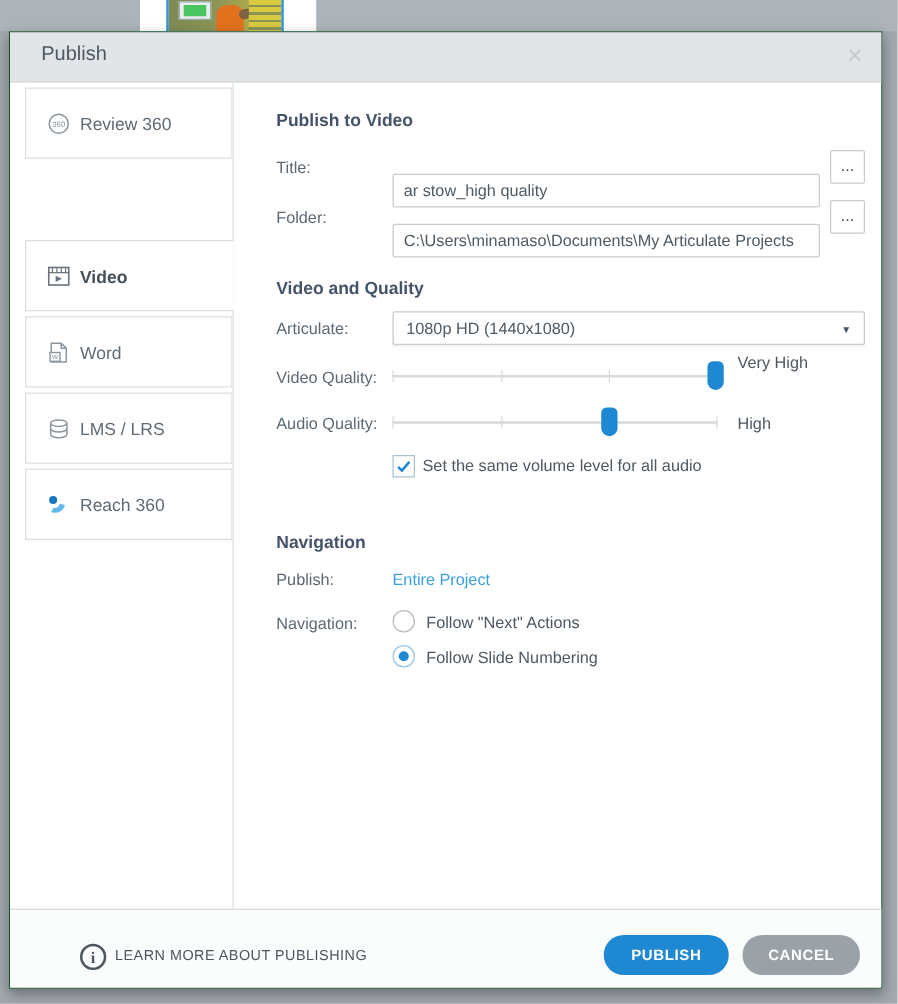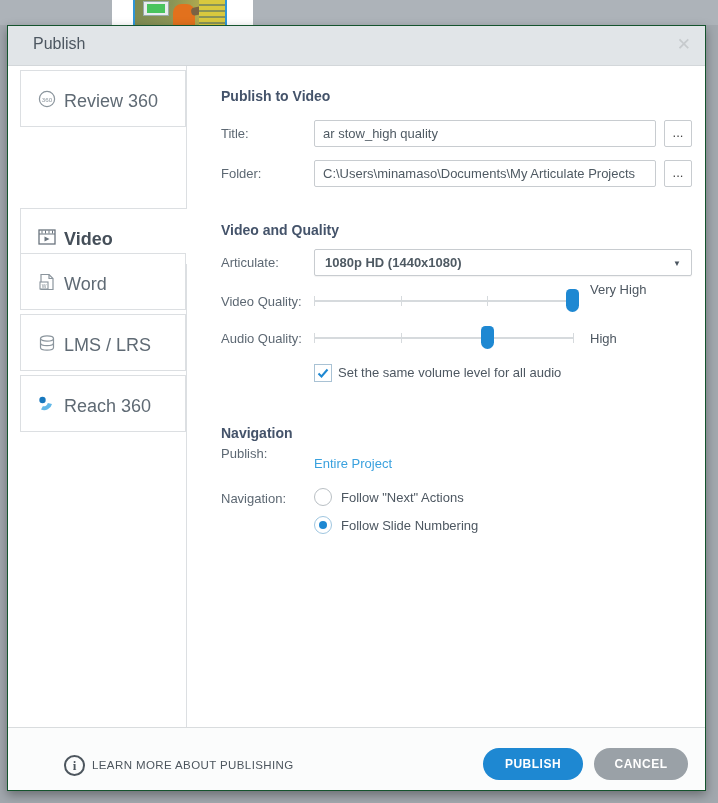--- a/index.html
+++ b/index.html
@@ -24,32 +24,32 @@
     background:#ffffff; border:1px solid #14532d;
     box-shadow:0 4px 10px rgba(0,0,0,.35);
   }
   .titlebar { position:absolute; left:0; top:0; width:100%; height:40px; background:#e1e5e8; border-bottom:1px solid #d3d7da; }
   .titlebar .title { position:absolute; left:25px; top:9px; font-size:16px; color:#4d5761; }
   .close-x { position:absolute; right:14px; top:8px; font-size:17px; color:#c6cacd; cursor:default; line-height:22px; }
 
   .divider { position:absolute; left:178px; top:40px; width:1px; height:661px; background:#dcdfe2; }
 
   .tab { position:absolute; left:12px; width:166px; height:57px; background:#fff; border:1px solid #dcdfe2; }
-  .tab.selected { width:167px; border-right:none;margin-top:16px; }
+  .tab.selected { width:167px; border-right:none; }
   .tab .ticon { position:absolute; left:17px; top:19px; width:18px; height:18px; color:#8b959d; }
-  .tab .tlabel { position:absolute; left:43px; top:20px; font-size:18px; color:#5f6a74; }
+  .tab .tlabel { position:absolute; left:43px; top:20px; font-size:14px; color:#5f6a74; }
   .tab.selected .tlabel { font-weight:bold; color:#454f59; }
   .tab.selected .ticon { color:#6a747e; }
 
   .content-label { position:absolute; left:213px; font-size:13px; color:#5d6873; }
   .heading { position:absolute; left:213px; font-size:14px; font-weight:bold; color:#44536a; }
 
-  .field { position:absolute; left:306px; width:342px; height:27px; border:1px solid #c8ccd0; border-radius:2px; background:#fff; font-size:13px; color:#4f5a63; padding:0 8px; font-family:inherit; }
+  .field { position:absolute; left:306px; width:342px; height:27px; border:1px solid #c8ccd0; border-radius:2px; background:#fff; font-size:13px; color:#4f5a63; padding:0 8px; font-family:inherit;margin-top:19px; }
   .browse { position:absolute; left:656px; width:28px; height:27px; border:1px solid #c8ccd0; border-radius:2px; background:#fff; font-size:13px; color:#444; line-height:23px; text-align:center; cursor:default; }
-  .select { position:absolute; left:306px; width:378px; height:27px; border:1px solid #c8ccd0; border-radius:2px; background:#fff; box-shadow:0 1px 1px rgba(0,0,0,.05);font-weight:bold; }
+  .select { position:absolute; left:306px; width:378px; height:27px; border:1px solid #c8ccd0; border-radius:2px; background:#fff; box-shadow:0 1px 1px rgba(0,0,0,.05); }
   .select .sel-value { position:absolute; left:10px; top:5px; font-size:13px; color:#4f5a63; }
   .select .caret { position:absolute; right:10px; top:9px; font-size:8px; color:#4a5560; }
 
   .slider-track { position:absolute; left:306px; width:260px; height:2px; background:#d6dadd; }
   .slider-tick { position:absolute; top:-4px; width:1px; height:10px; background:#d6dadd; }
   .slider-handle { position:absolute; top:-11px; width:13px; height:23px; background:#1e88d2; border-radius:6px 6px 9px 9px; }
   .slider-value { position:absolute; left:582px; font-size:13px; color:#4d5761; }
 
   .checkbox { position:absolute; left:306px; width:18px; height:18px; border:1px solid #a9c2d4; background:#fff; }
   .checkbox svg { position:absolute; left:1px; top:1px; }
@@ -194,21 +194,21 @@
 
   <div class="checkbox" style="top:338px">
     <svg width="14" height="14" viewBox="0 0 14 14">
         <path d="M2.5 7.5 L5.5 10.5 L11.5 3.5" fill="none" stroke="#1e88d2" stroke-width="2"></path>
       </svg>
   </div>
   <div class="check-label" style="top:339px">Set the same volume level for all audio</div>
 
   <div class="heading" style="top:399px">Navigation</div>
 
-  <div class="content-label" style="top:420px">Publish:</div>
+  <div class="content-label" style="top:430px">Publish:</div>
   <span class="link" style="top:430px">Entire Project</span>
 
   <div class="content-label" style="top:465px">Navigation:</div>
   <div class="radio" style="top:462px"></div>
   <div class="radio-label" style="top:464px">Follow "Next" Actions</div>
   <div class="radio checked" style="top:490px"></div>
   <div class="radio-label" style="top:492px">Follow Slide Numbering</div>
 
   <div class="footer">
     <div class="learn">

